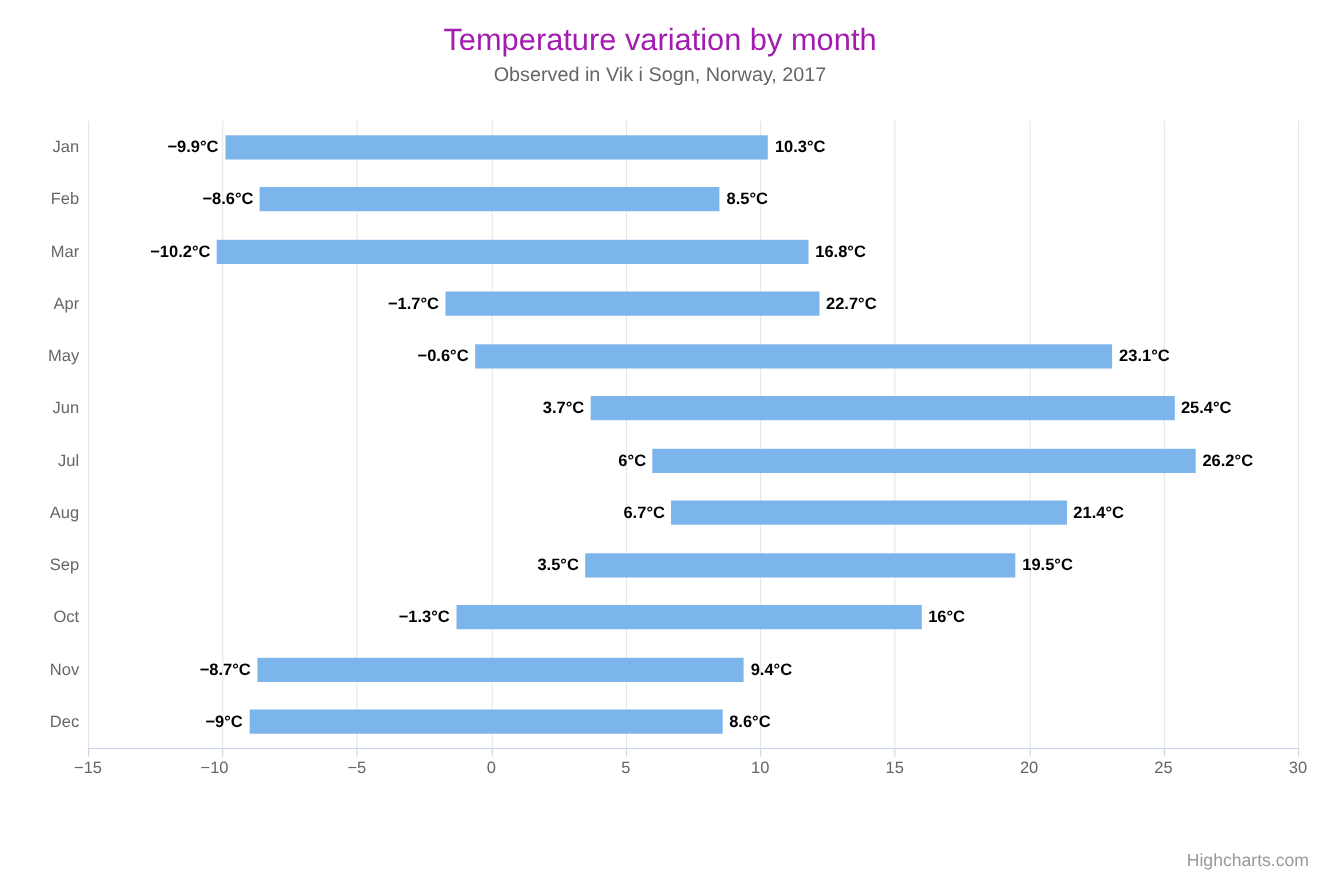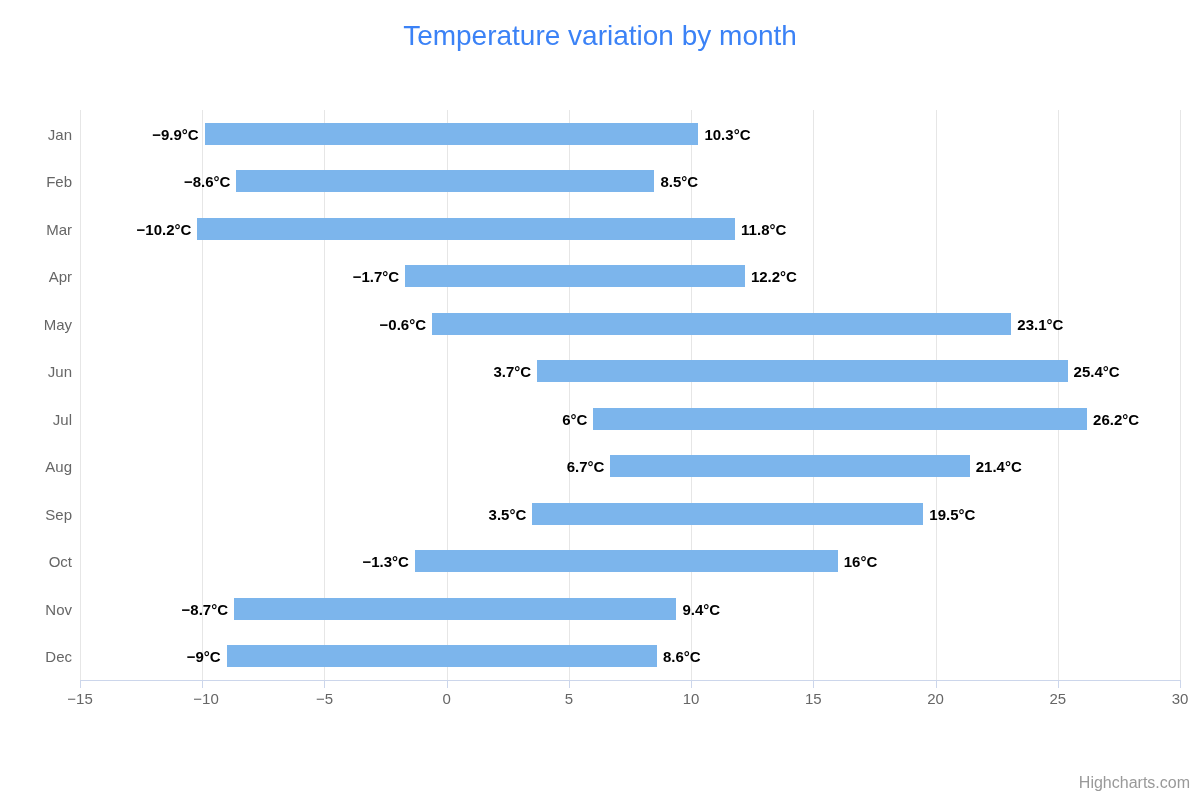--- a/index.html
+++ b/index.html
@@ -17,21 +17,21 @@
     width: 1200px;
     height: 800px;
     box-sizing: border-box;
   }
   .title {
     position: absolute;
     left: 0; right: 0;
     top: 20px;
     text-align: center;
     font-size: 28px;
-    color: #3b82f6;
+    color: #a21caf;
     font-weight: 400;
   }
   .subtitle {
     position: absolute;
     left: 0; right: 0;
     top: 58px;
     text-align: center;
     font-size: 18px;
     color: #666;
     font-weight: 400;
@@ -119,29 +119,30 @@
     width: 1px;
     height: 8px;
     background: #ccd6eb;
   }
 </style>
 </head>
 <body>
 
 <div class="chart-wrap">
   <div class="title">Temperature variation by month</div>
+  <div class="subtitle">Observed in Vik i Sogn, Norway, 2017</div>
   <div class="plot" id="plot">
     <div class="y-axis-line"></div>
     <div class="axis-line"></div>
   <div class="gridline" style="left: 0px;"></div>
       <div class="tickmark" style="left: 0px;"></div>
       <div class="x-tick-label" style="left: 0px;">−15</div>
       <div class="gridline" style="left: 122.222px;"></div>
       <div class="tickmark" style="left: 122.222px;"></div>
-      <div class="x-tick-label" style="left: 126px;">−10</div>
+      <div class="x-tick-label" style="left: 115px;">−10</div>
       <div class="gridline" style="left: 244.444px;"></div>
       <div class="tickmark" style="left: 244.444px;"></div>
       <div class="x-tick-label" style="left: 244.444px;">−5</div>
       <div class="gridline" style="left: 366.667px;"></div>
       <div class="tickmark" style="left: 366.667px;"></div>
       <div class="x-tick-label" style="left: 366.667px;">0</div>
       <div class="gridline" style="left: 488.889px;"></div>
       <div class="tickmark" style="left: 488.889px;"></div>
       <div class="x-tick-label" style="left: 488.889px;">5</div>
       <div class="gridline" style="left: 611.111px;"></div>
@@ -163,25 +164,25 @@
       <div class="bar" style="left: 124.667px; width: 493.778px; top: 23.75px; background: rgb(124, 181, 236);"></div>
       <div class="bar-label low" style="top: 23.75px; right: 981.333px;">−9.9°C</div>
       <div class="bar-label high" style="top: 23.75px; left: 624.444px;">10.3°C</div>
       <div class="y-cat-label" style="top: 71.25px;">Feb</div>
       <div class="bar" style="left: 156.444px; width: 418px; top: 71.25px; background: rgb(124, 181, 236);"></div>
       <div class="bar-label low" style="top: 71.25px; right: 949.556px;">−8.6°C</div>
       <div class="bar-label high" style="top: 71.25px; left: 580.444px;">8.5°C</div>
       <div class="y-cat-label" style="top: 118.75px;">Mar</div>
       <div class="bar" style="left: 117.333px; width: 537.778px; top: 118.75px; background: rgb(124, 181, 236);"></div>
       <div class="bar-label low" style="top: 118.75px; right: 988.667px;">−10.2°C</div>
-      <div class="bar-label high" style="top: 118.75px; left: 661.111px;">11.8°C</div>
+      <div class="bar-label high" style="top: 118.75px; left: 661.111px;">16.8°C</div>
       <div class="y-cat-label" style="top: 166.25px;">Apr</div>
       <div class="bar" style="left: 325.111px; width: 339.778px; top: 166.25px; background: rgb(124, 181, 236);"></div>
       <div class="bar-label low" style="top: 166.25px; right: 780.889px;">−1.7°C</div>
-      <div class="bar-label high" style="top: 166.25px; left: 670.889px;">12.2°C</div>
+      <div class="bar-label high" style="top: 166.25px; left: 670.889px;">22.7°C</div>
       <div class="y-cat-label" style="top: 213.75px;">May</div>
       <div class="bar" style="left: 352px; width: 579.333px; top: 213.75px; background: rgb(124, 181, 236);"></div>
       <div class="bar-label low" style="top: 213.75px; right: 754px;">−0.6°C</div>
       <div class="bar-label high" style="top: 213.75px; left: 937.333px;">23.1°C</div>
       <div class="y-cat-label" style="top: 261.25px;">Jun</div>
       <div class="bar" style="left: 457.111px; width: 530.444px; top: 261.25px; background: rgb(124, 181, 236);"></div>
       <div class="bar-label low" style="top: 261.25px; right: 648.889px;">3.7°C</div>
       <div class="bar-label high" style="top: 261.25px; left: 993.556px;">25.4°C</div>
       <div class="y-cat-label" style="top: 308.75px;">Jul</div>
       <div class="bar" style="left: 513.333px; width: 493.778px; top: 308.75px; background: rgb(124, 181, 236);"></div>

